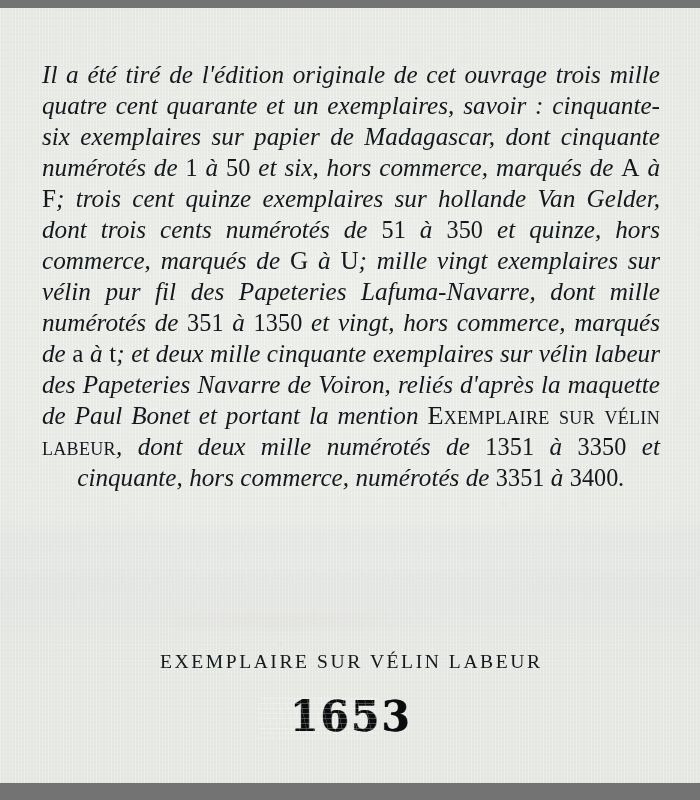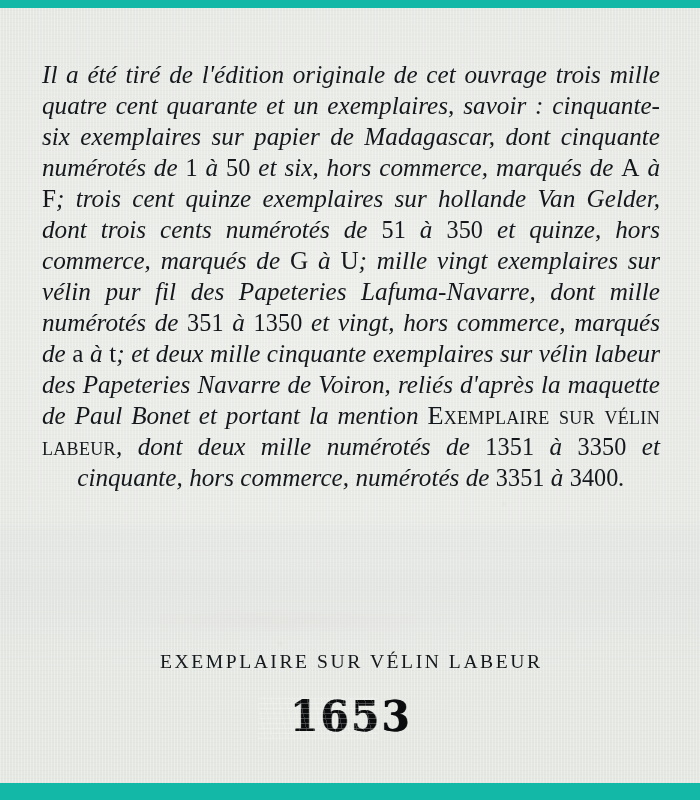--- a/index.html
+++ b/index.html
@@ -12,21 +12,21 @@
     width: 700px;
     height: 800px;
     overflow: hidden;
     font-family: "Liberation Serif", serif;
   }
 
   #page {
     position: relative;
     width: 700px;
     height: 800px;
-    background: #14b8a6;
+    background: #737373;
   }
 
   
   .paper {
     position: absolute;
     left: 0;
     top: 8px;
     width: 700px;
     height: 775px;
     background:

